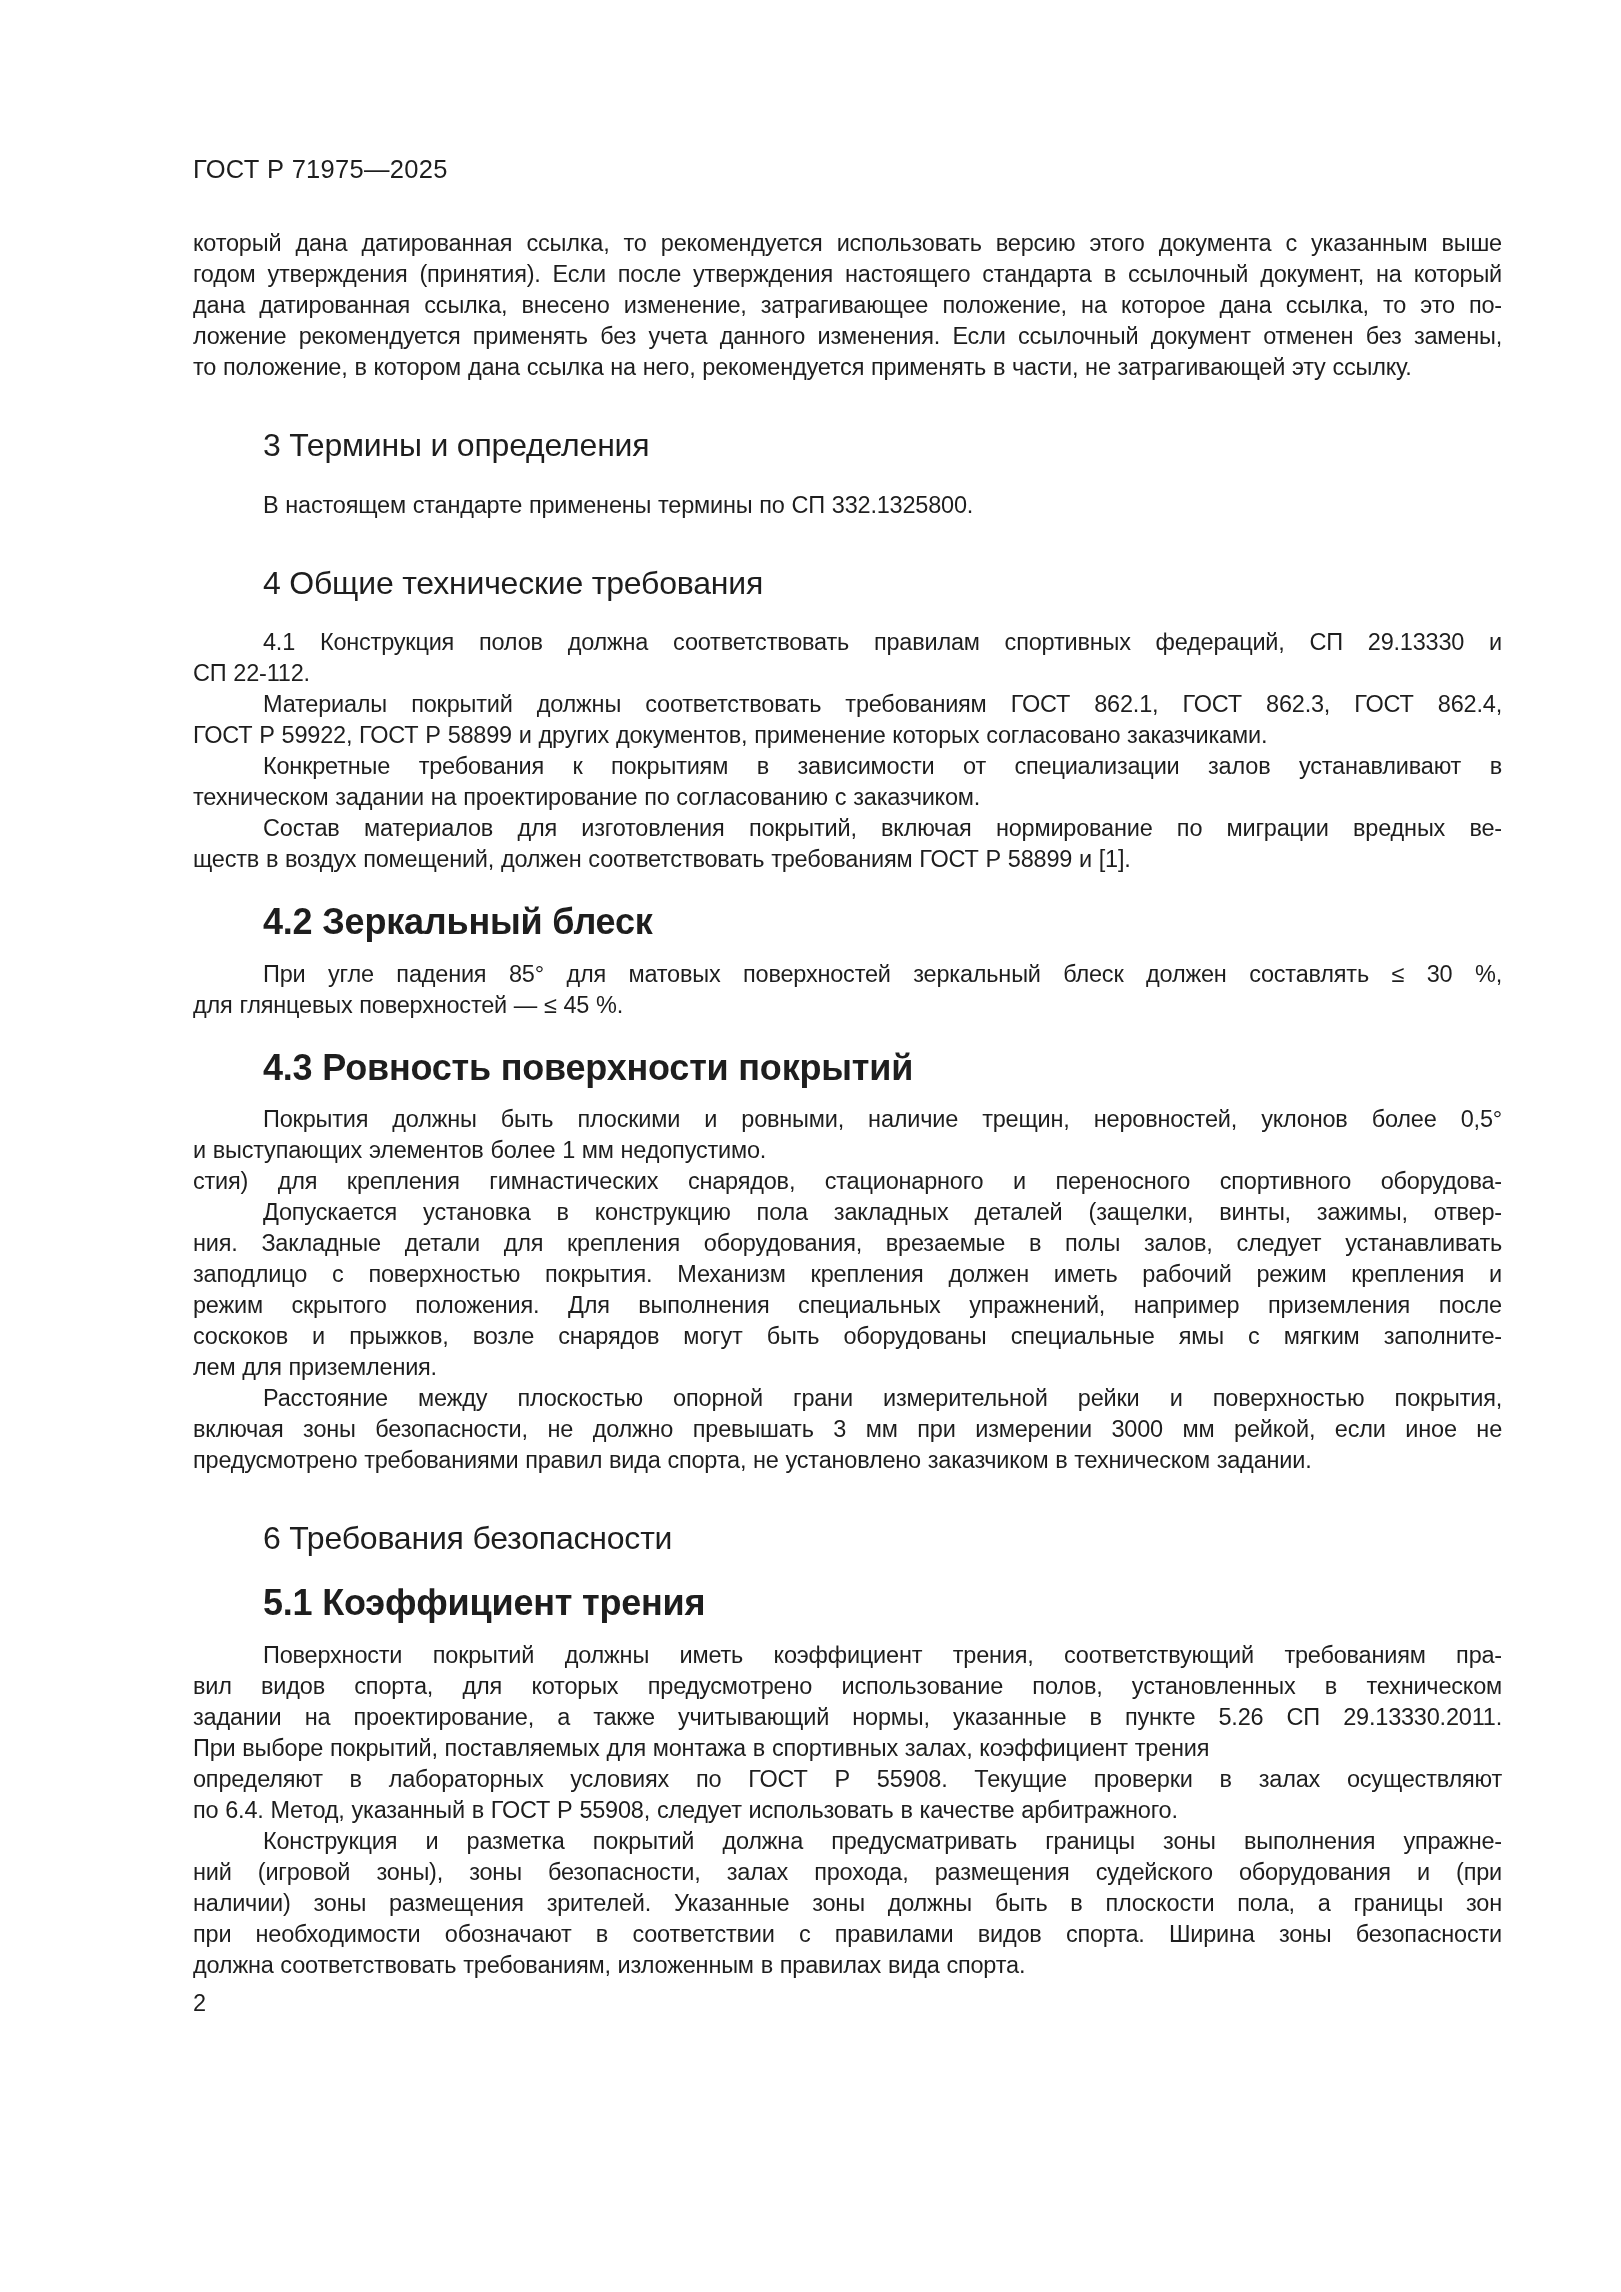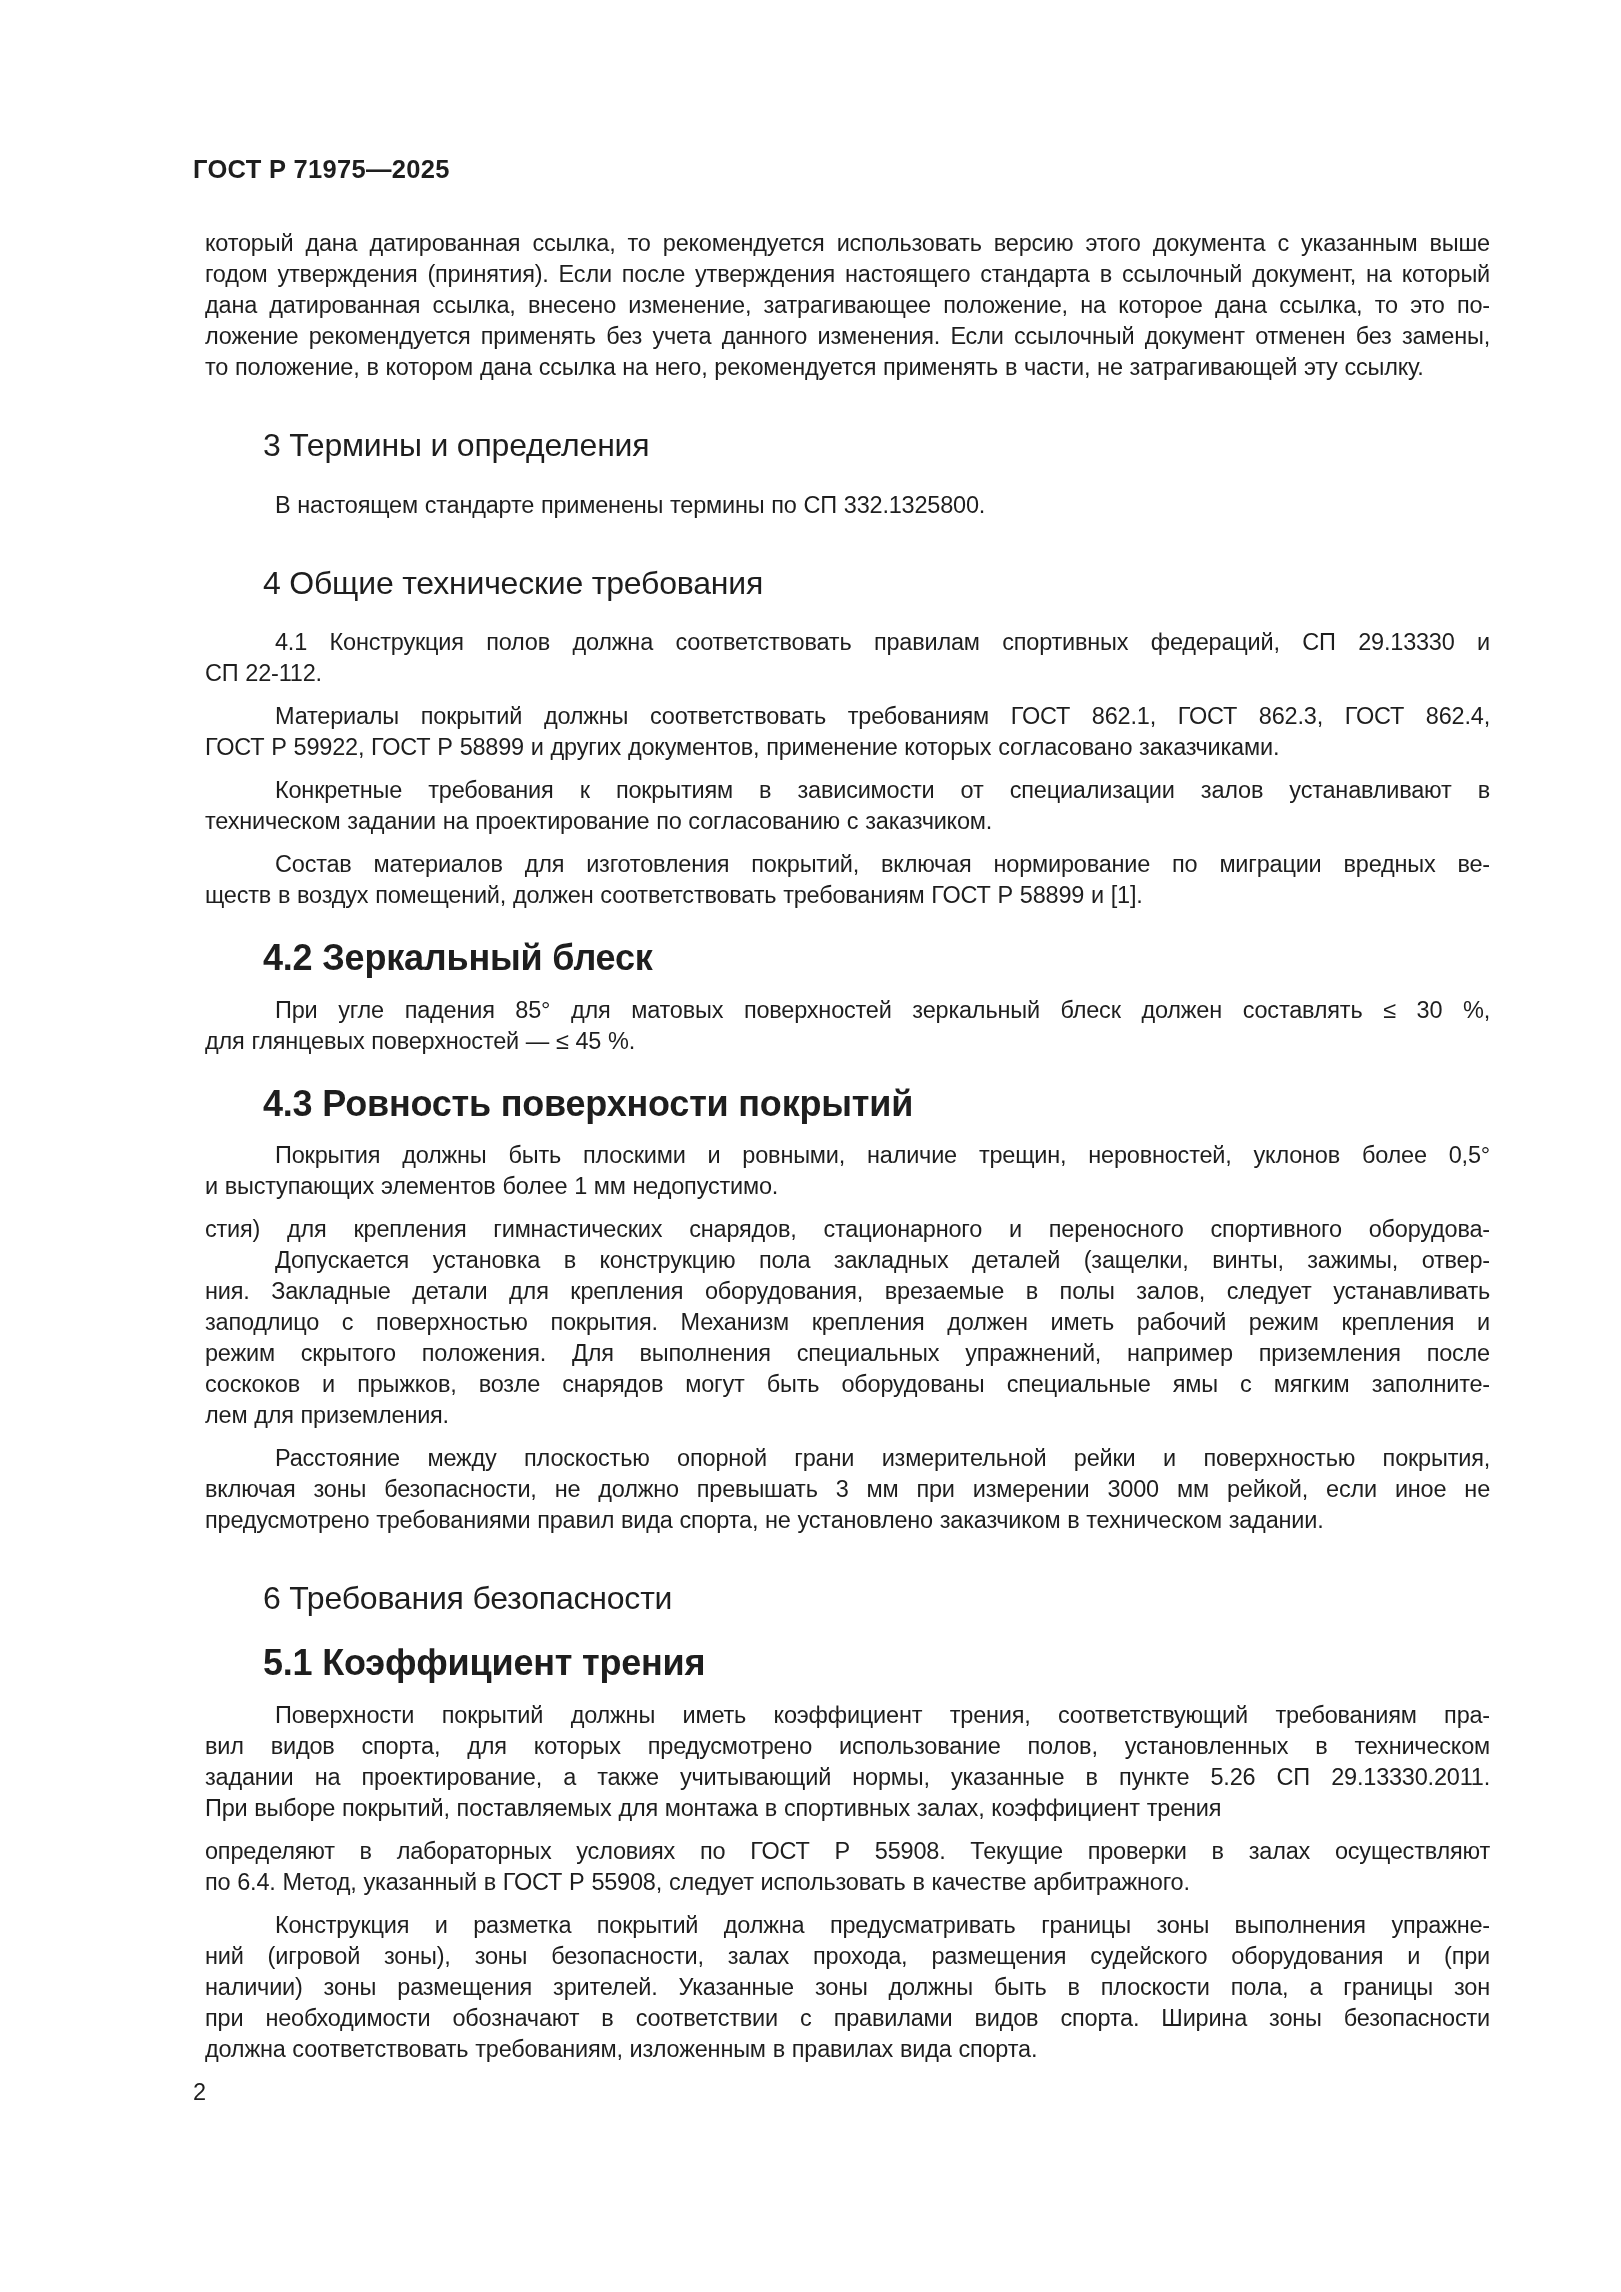--- a/index.html
+++ b/index.html
@@ -19,26 +19,26 @@
     color: #1e1e1e;
   }
   .content {
     position: absolute;
     left: 193px;
     top: 154px;
     width: 1309px;
   }
   .doc-header {
     font-size: 25.5px;
-    font-weight: 700;
+    font-weight: 400;
     line-height: 31px;
     letter-spacing: 0.3px;
     margin-bottom: 43px;
   }
-  .para { margin: 12px; }
+  .para { margin: 0; }
   .line {
     font-size: 23.5px;
     line-height: 31px;
     letter-spacing: -0.2px;
     text-align: justify;
     text-align-last: justify;
     word-spacing: 0.5px;
   }
   .line.last {
     text-align-last: auto;

